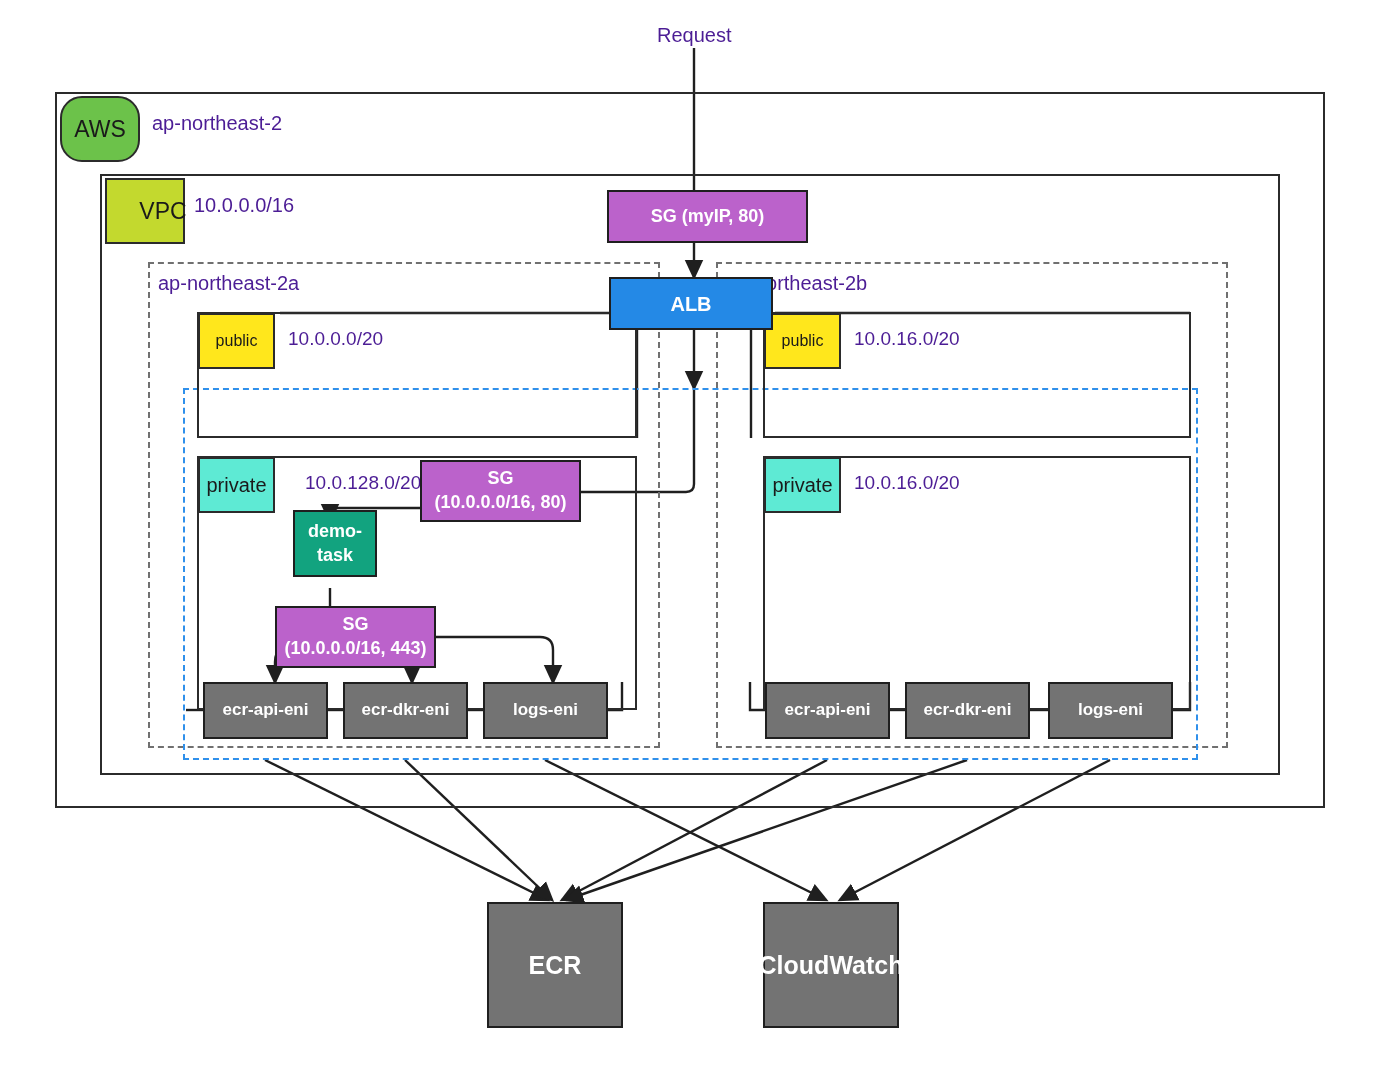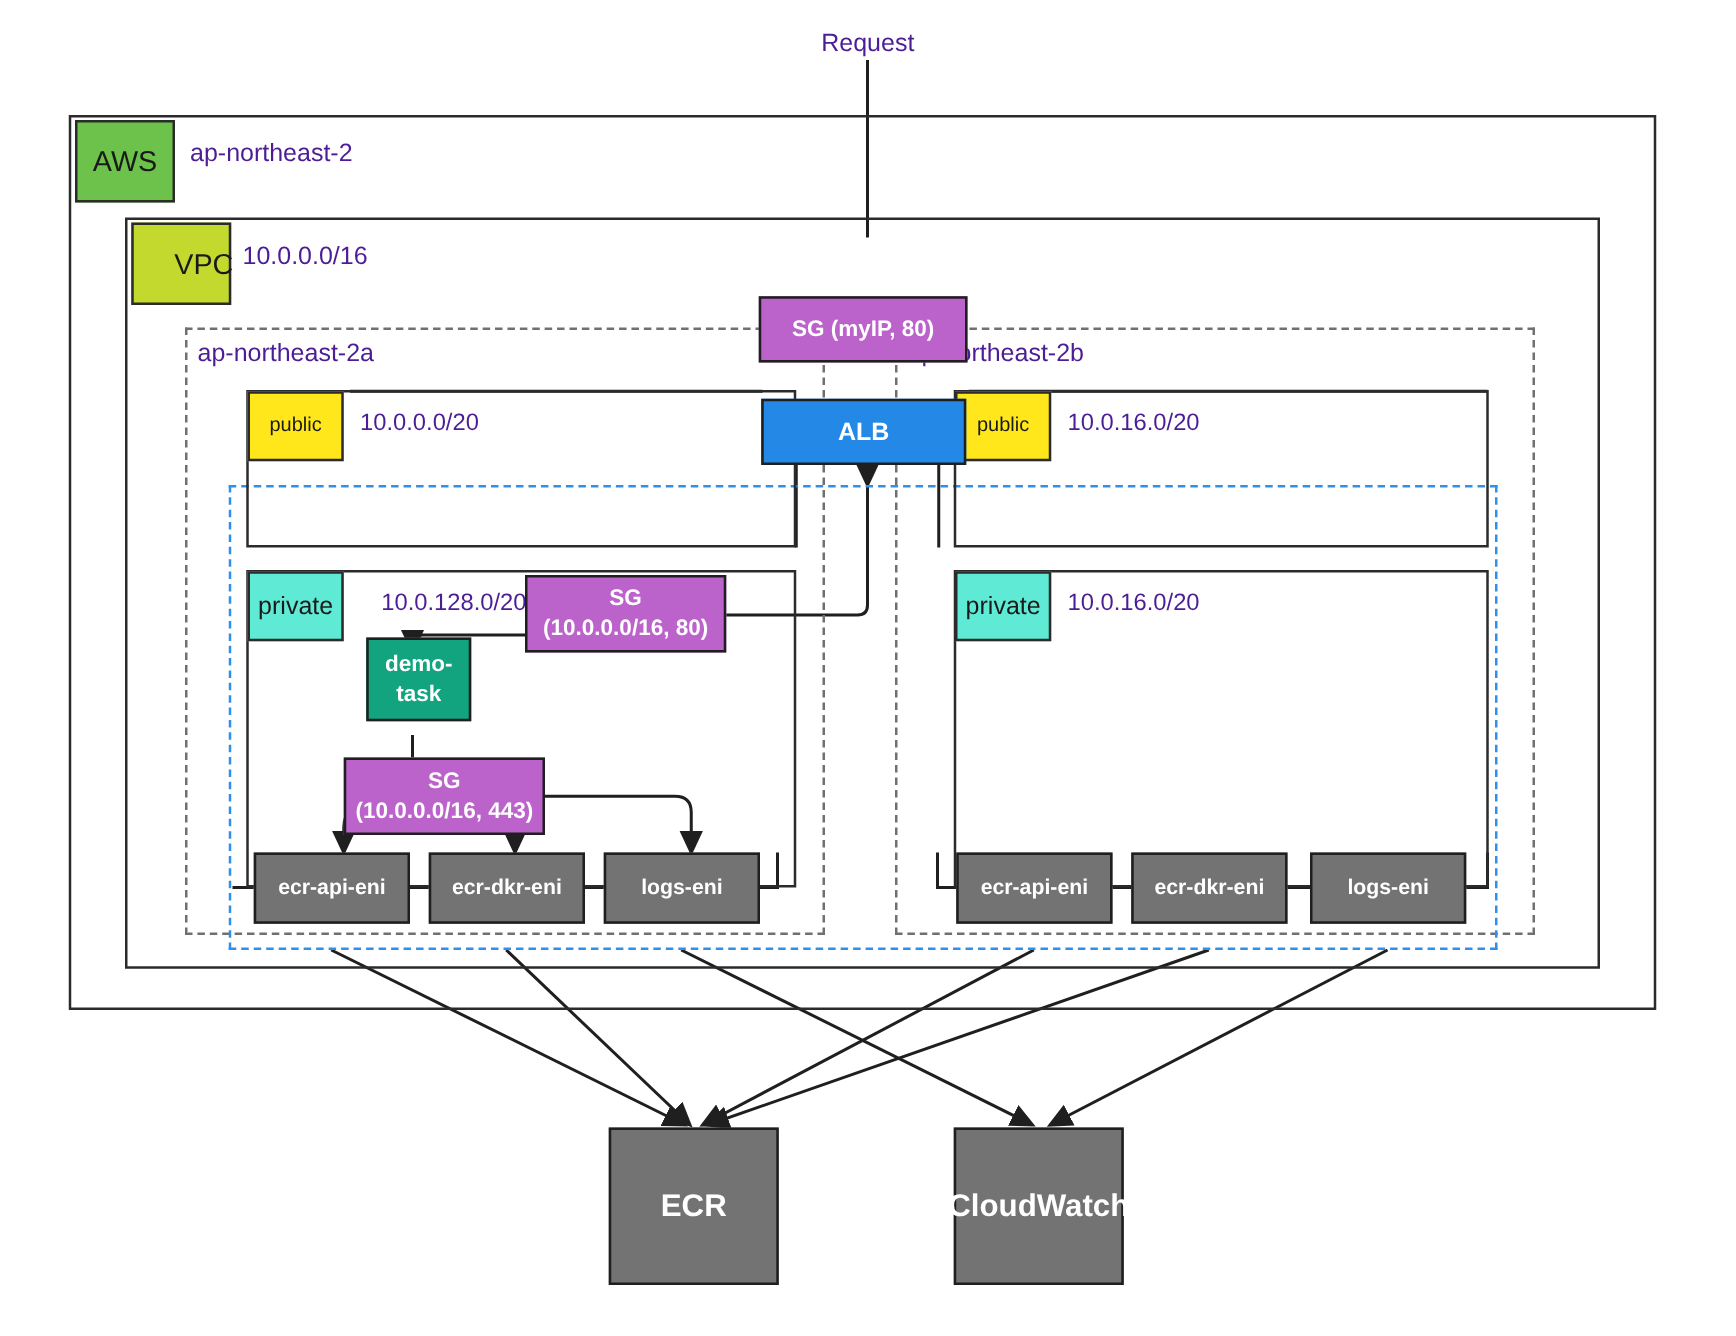--- a/index.html
+++ b/index.html
@@ -49,21 +49,21 @@
   .chip {
     position: absolute;
     box-sizing: border-box;
     border: 2px solid #2b2b2b;
     display: flex;
     align-items: center;
     justify-content: center;
     font-size: 23px;
     color: #1a1a1a;
   }
-  .chip-aws { background: #6cc24a; }
+  .chip-aws { background: #6cc24a; border-radius: 22px; }
   .chip-vpc { background: #c3d92e; }
   .chip-public { background: #ffe71c; font-size: 16px; }
   .chip-private { background: #5eead4; font-size: 20px; }
   
   .plabel {
     position: absolute;
     font-size: 20px;
     color: #4c1d95;
     white-space: nowrap;
   }
@@ -184,23 +184,23 @@
   <div class="plabel plabel-sm" style="left:854px; top:328px;">10.0.16.0/20</div>
 
   <div class="chip chip-private" style="left:198px; top:457px; width:77px; height:56px;">private</div>
   <div class="plabel plabel-sm" style="left:288px; top:472px;margin-left:17px;">10.0.128.0/20</div>
 
   <div class="chip chip-private" style="left:764px; top:457px; width:77px; height:56px;">private</div>
   <div class="plabel plabel-sm" style="left:854px; top:472px;">10.0.16.0/20</div>
 
   <div class="plabel" style="left:657px; top:24px;">Request</div>
 
-  <div class="node node-sg" style="left:607px; top:190px; width:167px; height:53px;margin-top:47px;">SG (myIP, 80)</div>
-
-  <div class="node node-alb" style="left:609px; top:277px; width:164px; height:53px;margin-top:42px;">ALB</div>
+  <div class="node node-sg" style="left:607px; top:190px; width:201px; height:53px;">SG (myIP, 80)</div>
+
+  <div class="node node-alb" style="left:609px; top:277px; width:164px; height:53px;">ALB</div>
 
   <div class="node node-sg sg-stack" style="left:420px; top:460px; width:161px; height:62px;">
     <span>SG</span>
     <span>(10.0.0.0/16, 80)</span>
   </div>
 
   <div class="node node-task sg-stack" style="left:293px; top:510px; width:84px; height:67px;">
     <span>demo-</span>
     <span>task</span>
   </div>

